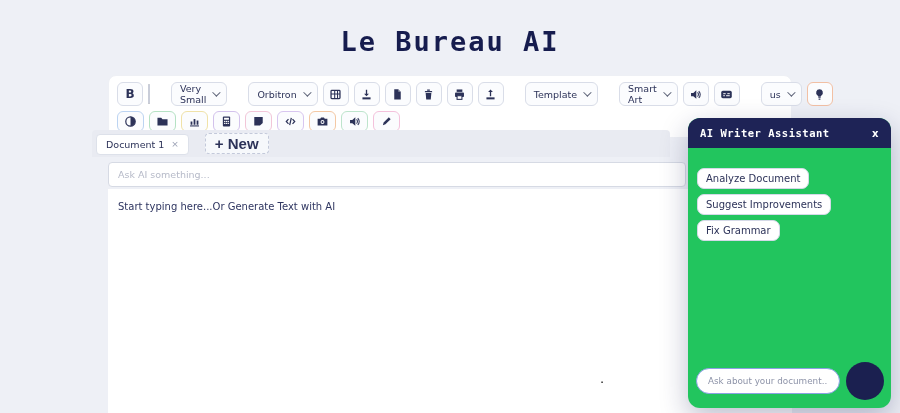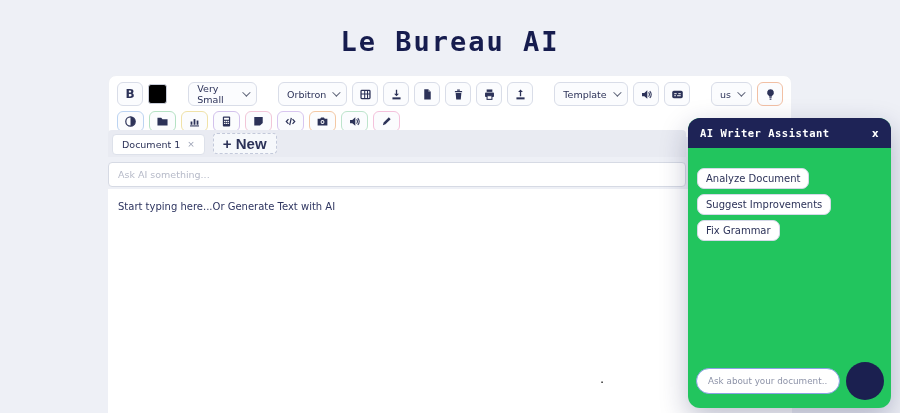--- a/index.html
+++ b/index.html
@@ -41,23 +41,23 @@
   [data-name="font-size-select"]{ width:100px; }
   [data-name="font-family-select"]{ width:98px; }
   [data-name="template-select"]{ width:108px; }
   [data-name="smart-art-select"]{ width:98px; }
   [data-name="language-select"]{ width:48px; }
   .ic{ display:inline-flex; width:13px; height:13px; }
   .ic svg{ width:100%; height:100%; }
 
   
   .tabbar{
-    position:absolute; left:108px; top:130px; width:578px; height:27px;
+    position:absolute; left:92px; top:130px; width:578px; height:27px;
     background:#e9ebf2; border-radius:4px 4px 0 0; display:flex; align-items:center;
-    padding:3px 4px; gap:8px;
+    padding:3px 4px; gap:16px;
   }
   .tab{
     height:21px; background:#ffffff; border:1px solid #dde1ea; border-radius:4px;
     display:inline-flex; align-items:center; gap:7px; padding:0 9px;
     font-size:9.5px; color:#2c3258; cursor:pointer;
   }
   .tab-close{ color:#9aa0b4; font-size:9px; cursor:pointer; }
   .new-tab{
     height:21px; background:#f6f8fb; border:1px dashed #c3c9da; border-radius:4px;
     display:inline-flex; align-items:center; padding:0 9px;
@@ -182,20 +182,24 @@
       <button class="tbtn" data-name="upload-button">
         <span class="ic" data-name="upload-icon">
           <svg viewBox="0 0 16 16" fill="currentColor">
             <path d="M8 1.8l3 3.2H8.8v5H7.2V5H5z"></path>
             <path d="M3 11.5h10V14H3z"></path>
           </svg>
         </span>
       </button>
       <div class="tselect" data-name="template-select">
         <span data-name="template-select-value">Template</span>
+        <span class="chev" data-name="chevron-down-icon"></span>
+      </div>
+      <div class="tselect" data-name="smart-art-select">
+        <span data-name="smart-art-select-value">Smart Art</span>
         <span class="chev" data-name="chevron-down-icon"></span>
       </div>
       <button class="tbtn" data-name="text-to-speech-button">
         <span class="ic" data-name="volume-icon">
           <svg viewBox="0 0 16 16" fill="currentColor">
             <path d="M2.5 6v4h2.8L9 13.2V2.8L5.3 6z"></path>
             <path d="M10.5 5.5a3.4 3.4 0 010 5M12 3.8a5.8 5.8 0 010 8.4" stroke="currentColor" stroke-width="1.3" fill="none"></path>
           </svg>
         </span>
       </button>

